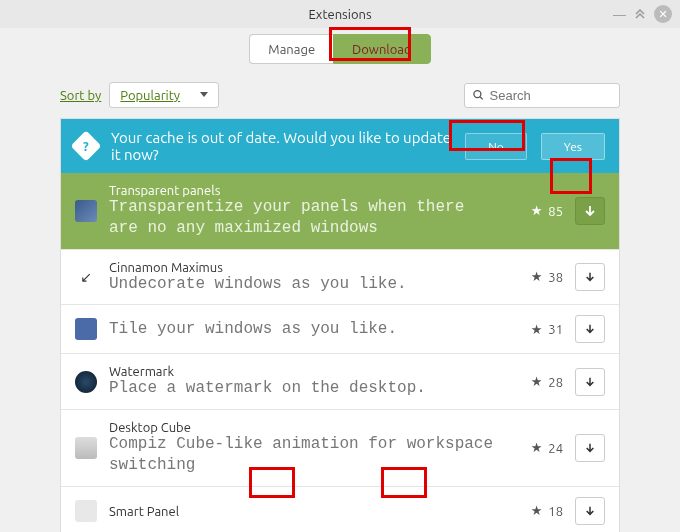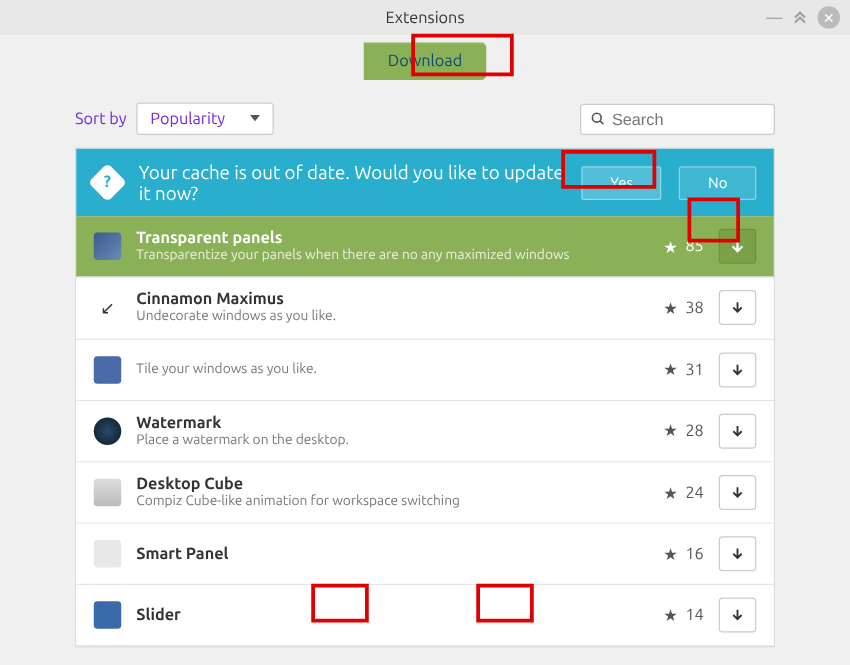--- a/index.html
+++ b/index.html
@@ -5,42 +5,42 @@
 * { box-sizing: border-box; margin: 0; padding: 0; }
 body { font-family: -apple-system, "Segoe UI", Ubuntu, sans-serif; background: #f0f0f0; width: 680px; height: 532px; overflow: hidden; font-size: 13px; color: #333; }
 .titlebar { height: 28px; display: flex; align-items: center; justify-content: center; position: relative; background: #e8e8e8; }
 .titlebar .ctl { position: absolute; right: 8px; display: flex; gap: 8px; align-items: center; color: #999; }
 .titlebar .ctl svg, .titlebar .close { width: 12px; height: 12px; }
 .titlebar .close { width: 18px; height: 18px; border-radius: 50%; background: #bbb; color: #fff; display:flex; align-items:center; justify-content:center; font-size:11px; }
 .tabs { display: flex; justify-content: center; padding: 6px 0 18px; gap: 0; }
 .tab { padding: 7px 18px; border: 1px solid #ccc; background: #fff; font-size: 13px; color: #555; }
 .tab.left { border-radius: 4px 0 0 4px; border-right: none; }
 .tab.right { border-radius: 0 4px 4px 0; }
-.tab.active { background: #8bb158; color: #0c4a6e; border-color: #8bb158; }
+.tab.active { background: #8bb158; color: #7f1d1d; border-color: #8bb158; }
 .hl { position: absolute; border: 3px solid #e00000; pointer-events: none; }
 .toolbar { display: flex; align-items: center; justify-content: space-between; padding: 0 60px 10px; }
-.sortby { display: flex; align-items: center; gap: 8px; color: #6d28d9; }
+.sortby { display: flex; align-items: center; gap: 8px; color: #4d7c0f; text-decoration: underline; }
 .select { display: flex; align-items: center; gap: 20px; padding: 5px 10px; border: 1px solid #ccc; background: #fff; border-radius: 3px; }
 .search { display: flex; align-items: center; gap: 6px; border: 1px solid #ccc; background: #fff; border-radius: 3px; padding: 4px 8px; width: 156px; }
 .search input { border: none; outline: none; width: 100%; font-size: 13px; }
 .list { margin: 0 60px; border: 1px solid #ddd; border-bottom: none; }
 .banner { background: #2aaecd; color: #fff; display: flex; align-items: center; padding: 10px 14px; gap: 14px; }
 .qmark { width: 22px; height: 22px; background: #fff; color: #2aaecd; border-radius: 4px; transform: rotate(45deg); display:flex; align-items:center; justify-content:center; font-weight:bold; }
 .qmark span { transform: rotate(-45deg); }
 .banner .msg { flex: 1; font-size: 15px; }
 .bbtn { padding: 6px 22px; color: #fff; border: 1px solid rgba(255,255,255,.4); border-radius: 2px; font-size: 12px; }
 .bbtn.yes { background: #53bed8; }
 .bbtn.no { background: #3fb6d2; }
 .row { display: flex; align-items: center; padding: 10px 14px; border-bottom: 1px solid #e5e5e5; background: #fff; gap: 12px; }
 .row.sel { background: #8bb158; color: #fff; }
 .row.sel .desc { color: #eaf1df; }
 .icn { width: 22px; height: 22px; background: #ddd; border-radius: 3px; flex-shrink: 0; display:flex; align-items:center; justify-content:center; font-size:14px; }
 .body { flex: 1; min-width: 0; }
-.name { font-weight: 700; font-size: 13px; }
-.desc { font-size: 11px; color: #777; line-height: 1.3; }
+.name { font-weight: 400; font-size: 13px; }
+.desc { font-size: 16px; color: #777; line-height: 1.3; font-family: Liberation Mono, monospace; }
 .rating { display: flex; align-items: center; gap: 6px; font-size: 13px; width: 50px; justify-content:flex-end; color:#555;}
 .row.sel .rating { color: #fff; }
 .dl { width: 30px; height: 28px; border: 1px solid #ccc; background: #fff; display: flex; align-items: center; justify-content: center; border-radius: 3px; color:#333; }
 .row.sel .dl { background: #7aa048; border-color: #6d9340; color: #fff; }
 .footer { display: flex; justify-content: center; gap: 22px; padding: 14px 0; margin: 0 60px; border-top: 1px solid #ddd; align-items:center; }
 svg { display: block; }
 </style>
 </head>
 <body>
 
@@ -51,20 +51,21 @@
     <span>
         <svg viewBox="0 0 12 12">
           <path d="M2 6 L6 2 L10 6 M2 10 L6 6 L10 10" stroke="#999" fill="none" stroke-width="1.5"></path>
         </svg>
       </span>
     <span class="close">✕</span>
   </div>
 </div>
 
 <div class="tabs">
+  <div class="tab left">Manage</div>
   <div class="tab right active">Download</div>
 </div>
 
 <div class="toolbar">
   <div class="sortby">
     <span>Sort by</span>
     <div class="select">
       <span>Popularity</span>
       <svg width="8" height="6">
           <path d="M0 0 L4 5 L8 0" fill="#555"></path>
@@ -79,22 +80,22 @@
     <input placeholder="Search" style="">
   </div>
 </div>
 
 <div class="list">
   <div class="banner">
     <div class="qmark">
         <span>?</span>
       </div>
     <div class="msg">Your cache is out of date. Would you like to update it now?</div>
+    <div class="bbtn no">No</div>
     <div class="bbtn yes">Yes</div>
-    <div class="bbtn no">No</div>
   </div>
 
   <div class="row sel">
     <div class="icn" style="background:linear-gradient(135deg,#3a5a8a,#6a8ab8)"></div>
     <div class="body">
         <div class="name">Transparent panels</div>
         <div class="desc">Transparentize your panels when there are no any maximized windows</div>
       </div>
     <div class="rating">
         <span>★</span>
@@ -174,21 +175,21 @@
       </div>
   </div>
 
   <div class="row">
     <div class="icn" style="background:#e8e8e8"></div>
     <div class="body">
         <div class="name">Smart Panel</div>
       </div>
     <div class="rating">
         <span>★</span>
-        <span>16</span>
+        <span>18</span>
       </div>
     <div class="dl">
         <svg width="10" height="10" viewBox="0 0 12 12">
           <path d="M6 1 L6 9 M2 6 L6 10 L10 6" stroke="currentColor" fill="none" stroke-width="1.8"></path>
         </svg>
       </div>
   </div>
 
   <div class="row">
     <div class="icn" style="background:#3a6aaa"></div>

